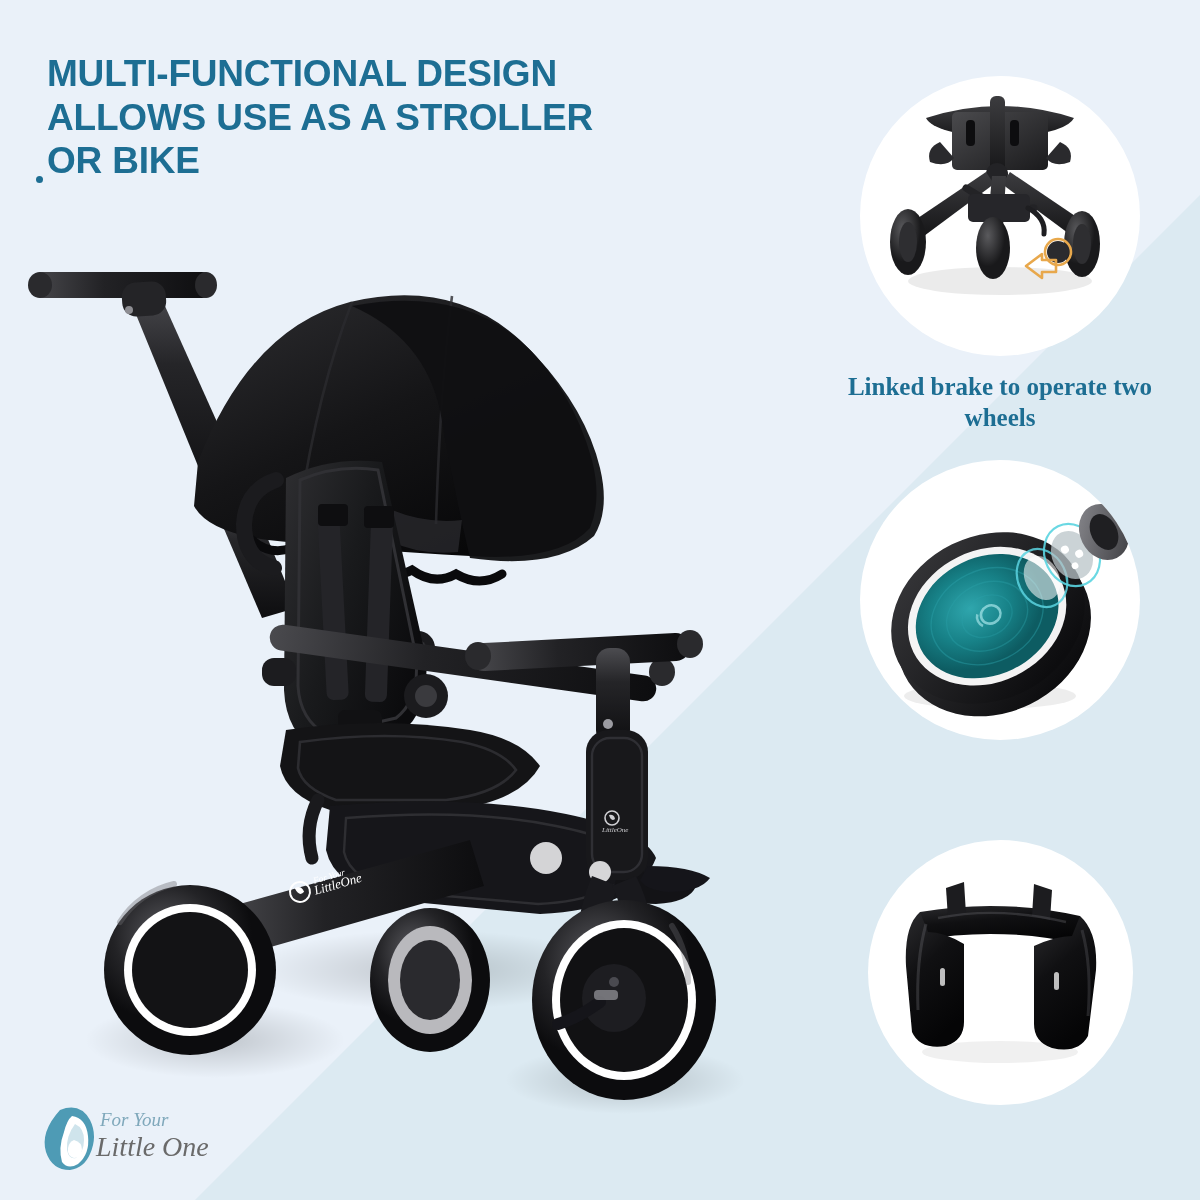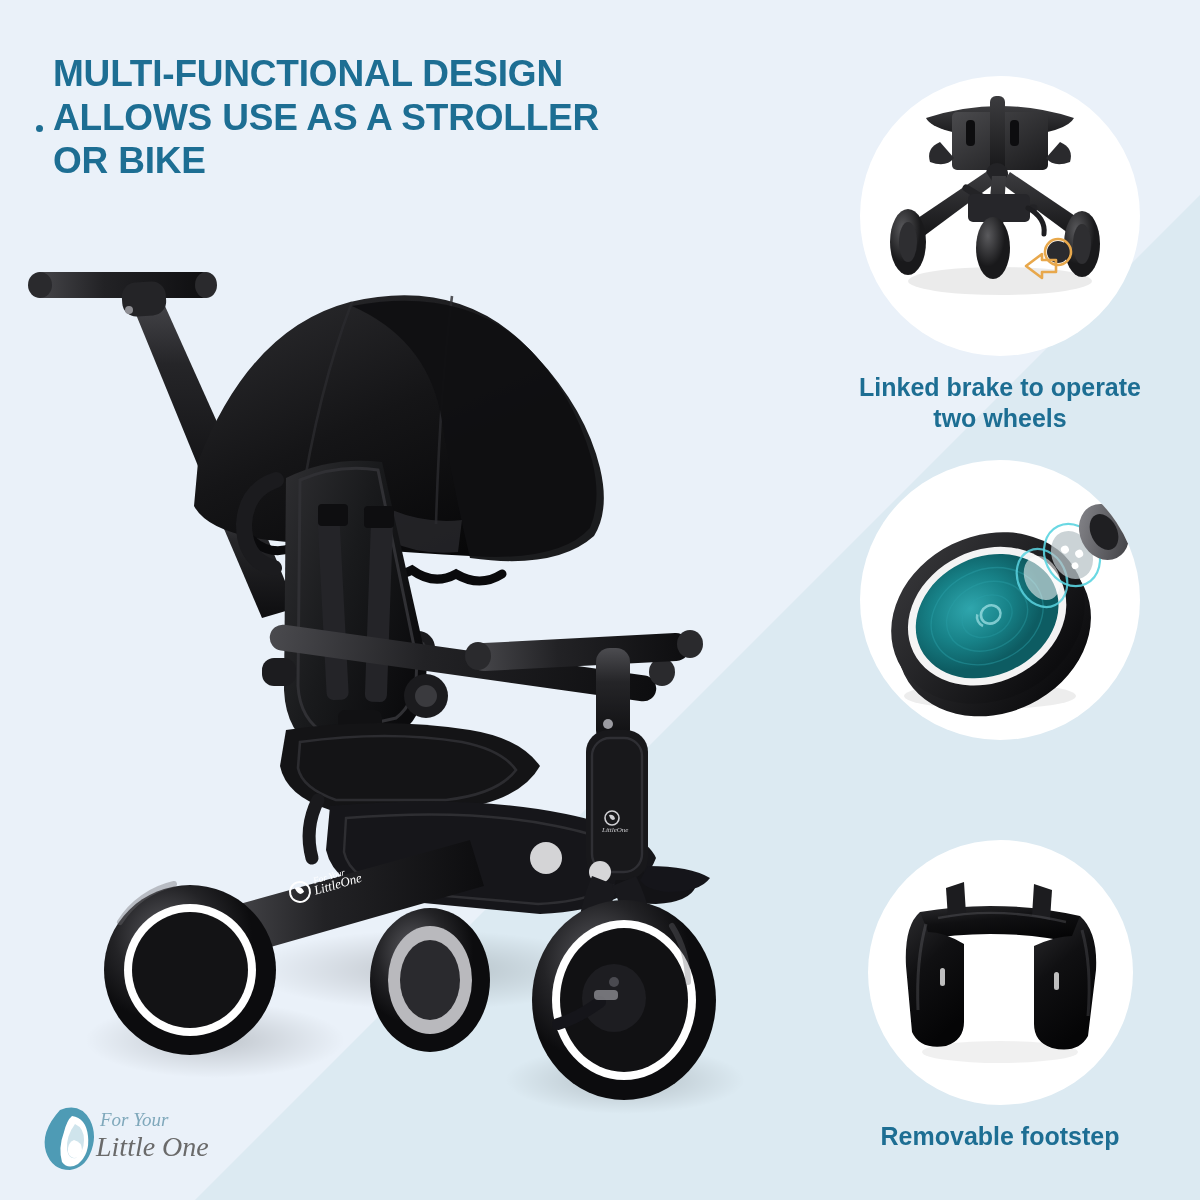--- a/index.html
+++ b/index.html
@@ -14,42 +14,42 @@
   .bg-base{position:absolute;inset:0;background:#eaf1f9;}
   .bg-diagonal{
     position:absolute;inset:0;
     background:#dceaf2;
     clip-path:polygon(195px 1200px, 1200px 195px, 1200px 1200px);
   }
 
   
   .headline-wrap{
     position:absolute;left:36px;top:52px;width:620px;
-    display:flex;align-items:center;gap:10px;
+    display:flex;align-items:flex-end;gap:4px;
   }
   .bullet-dot{
     width:7px;height:7px;border-radius:50%;
     background:#1d6e93;margin-top:23px;flex:none;
   }
   .headline{
     font-size:37px;font-weight:bold;line-height:1.18;
     color:#1d6e93;letter-spacing:-0.2px;
   }
 
   
   .feature{position:absolute;left:845px;width:310px;text-align:center;}
   .feature-circle{
     width:280px;height:280px;border-radius:50%;
     background:#ffffff;margin:0 auto;position:relative;overflow:hidden;
   }
   .feature-caption{
     margin-top:16px;font-size:25px;font-weight:bold;
     color:#1d6e93;line-height:1.22;
   }
-  #feature-1{top:76px;}
+  #feature-1{top:76px;font-family:Liberation Serif, serif;}
   #feature-2{top:460px;}
   #feature-3{top:840px;}
   #feature-3 .feature-circle{width:265px;height:265px;}
 
   
   .logo{position:absolute;left:34px;top:1098px;width:210px;height:82px;}
   .logo svg{width:100%;height:100%;}
 
   
   .product{position:absolute;left:0px;top:210px;width:790px;height:930px;}
@@ -200,21 +200,20 @@
       <path d="M166 44 L184 50 L182 80 L164 76 Z" fill="#1c1c1f"></path>
 
       <rect x="72" y="128" width="5" height="18" rx="2.5" fill="#dedede" opacity="0.85"></rect>
       <rect x="186" y="132" width="5" height="18" rx="2.5" fill="#dedede" opacity="0.85"></rect>
 
       <path d="M58 84 Q48 120 50 170" stroke="#6a6a70" stroke-width="3" fill="none" opacity="0.35"></path>
       <path d="M214 90 Q224 126 220 176" stroke="#6a6a70" stroke-width="3" fill="none" opacity="0.3"></path>
       <path d="M70 78 Q130 66 198 82" stroke="#5e5e64" stroke-width="2.4" fill="none" opacity="0.4"></path>
     </svg>
   </div>
-  <div class="feature-caption">Removable footstep</div>
 </div>
 
 <div class="product">
   <svg viewBox="0 0 790 930">
     <defs>
       <linearGradient id="tube" x1="0" y1="0" x2="0" y2="1">
         <stop offset="0" stop-color="#4c4c50"></stop>
         <stop offset="0.35" stop-color="#252528"></stop>
         <stop offset="1" stop-color="#0e0e10"></stop>
       </linearGradient>

